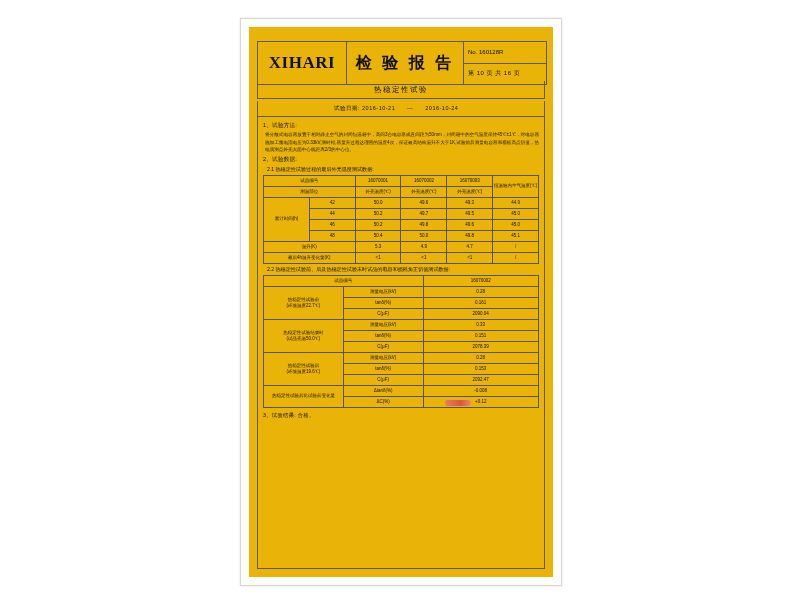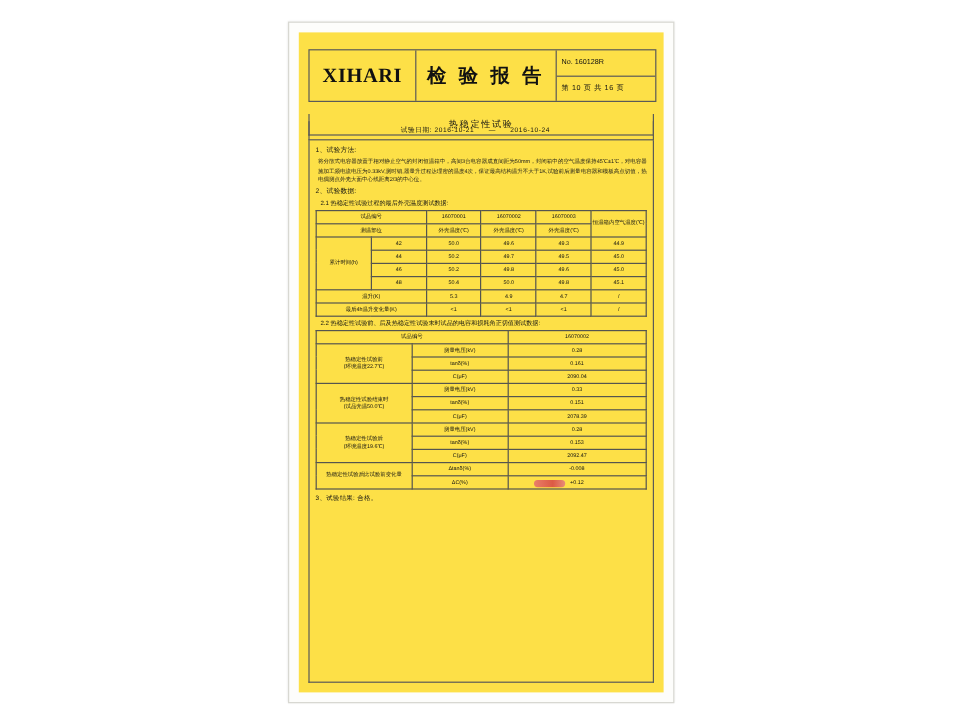--- a/index.html
+++ b/index.html
@@ -23,21 +23,21 @@
     border: 1px solid #d8d8d2;
     box-shadow: 0 0 2px rgba(0,0,0,0.12);
     overflow: hidden;
   }
   .sheet {
     position: absolute;
     left: 8px;
     top: 8px;
     width: 304px;
     height: 550px;
-    background: #fde047;
+    background: #eab308;
   }
   
   .hdr {
     position: absolute;
     left: 8px;
     top: 14px;
     width: 288px;
     height: 42px;
     border: 1px solid #5a5a58;
     display: flex;
@@ -96,21 +96,21 @@
     border: 1px solid #5a5a58;
     border-top: none;
     box-sizing: border-box;
     font-size: 7.5px;
     color: #111;
     display: flex;
     align-items: center;
     justify-content: center;
     letter-spacing: 1.5px;
   }
-  .band.t1 { top: 68px; height: 18px; }
+  .band.t1 { top: 54px; height: 18px; }
   .band.t2 {
     top: 74px; height: 16px;
     justify-content: flex-start;
     padding-left: 4px;
     letter-spacing: 0;
     font-size: 5.5px;
   }
   .band.t2 .dateline {
     margin-left: 72px;
     letter-spacing: 0.5px;

